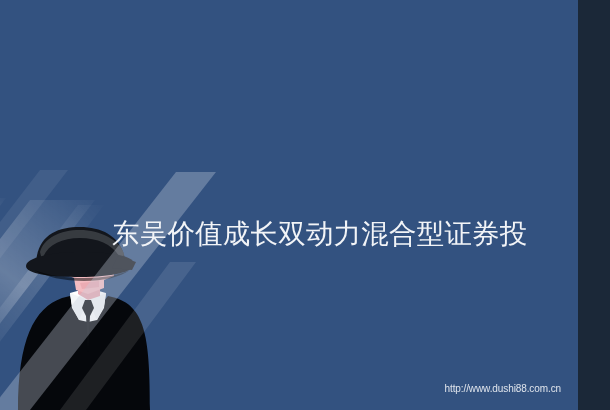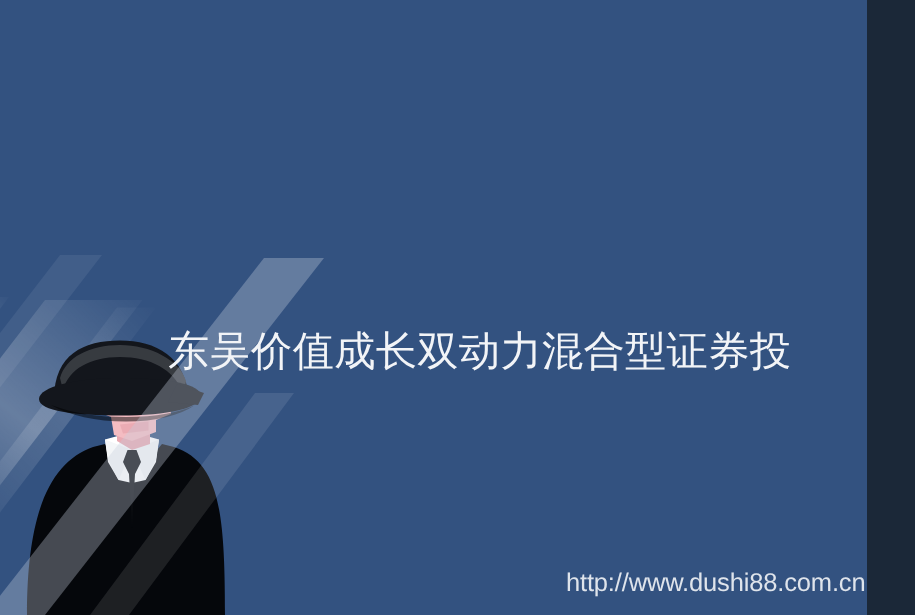--- a/index.html
+++ b/index.html
@@ -42,24 +42,24 @@
     font-weight: 400;
     text-rendering: geometricPrecision;
     white-space: pre-wrap;
     z-index: 5;
   }
   #headline .ln { display: block; }
 
   
   #watermark {
     position: absolute;
-    right: 1px;
+    right: 17px;
     bottom: 14px;
     color: #e6eaf0;
-    font-size: 17px;
+    font-size: 10px;
     line-height: 15px;
     letter-spacing: -0.1px;
     opacity: 0.96;
     z-index: 6;
   }
 </style>
 </head>
 <body>
 
 <div id="banner">

